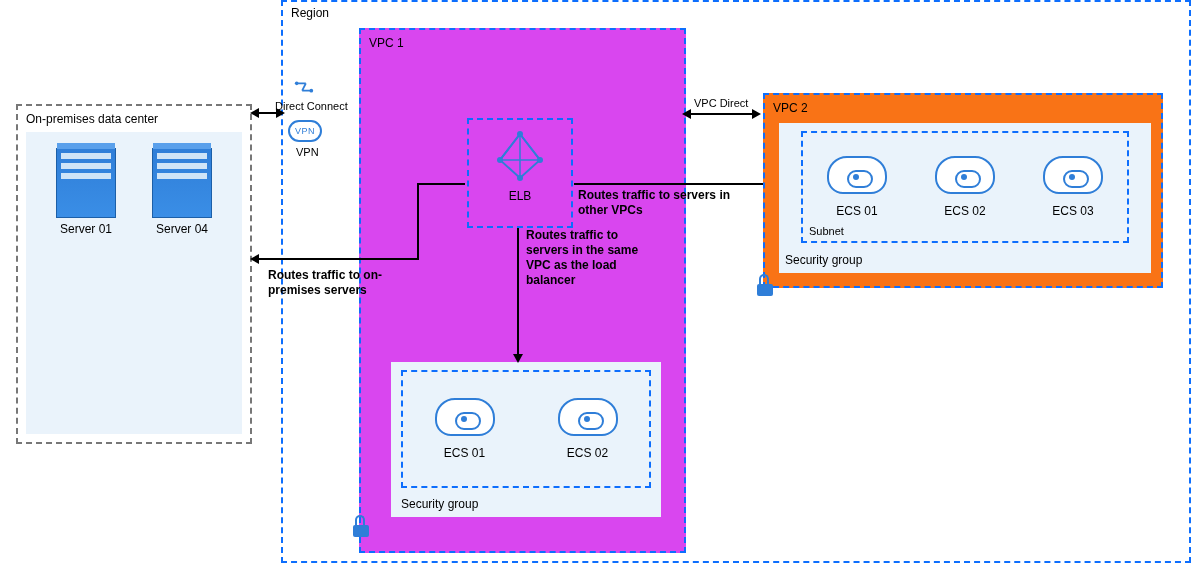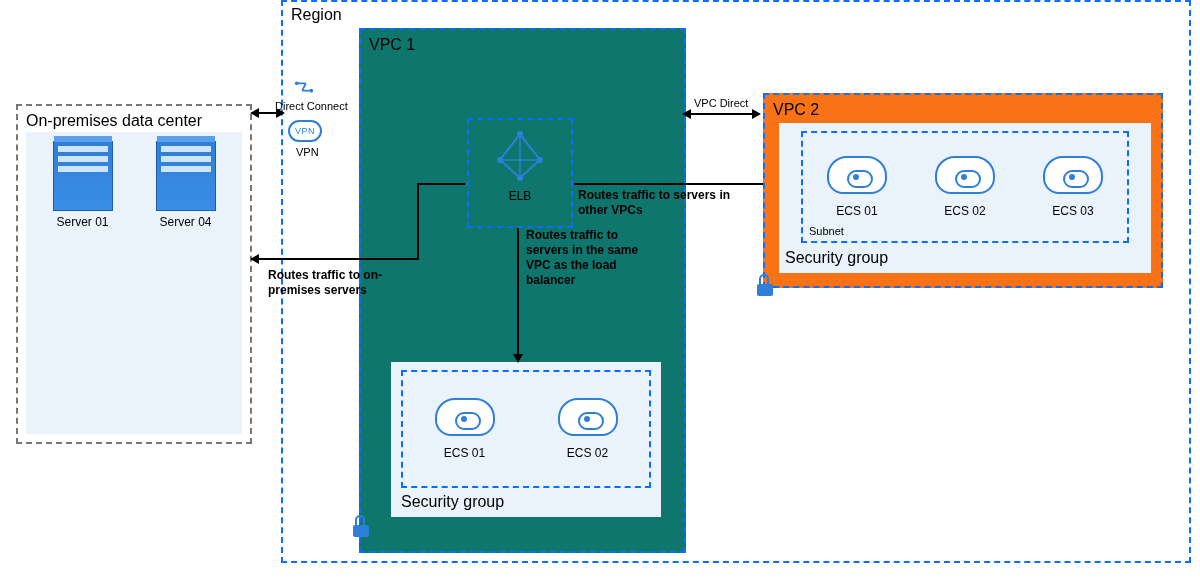--- a/index.html
+++ b/index.html
@@ -1,24 +1,24 @@
 <!DOCTYPE html>
 <html><head>
 <meta charset="utf-8">
 <style>
   * { box-sizing: border-box; margin: 0; padding: 0; }
   body { font-family: Arial, sans-serif; font-size: 12px; color: #000; background: #fff; width: 1200px; height: 580px; position: relative; }
   .abs { position: absolute; }
   .dashed-box { border: 2px dashed; }
-  .lbl { position: absolute; font-size: 16px; }
+  .lbl { position: absolute; font-size: 12px; }
   .tiny { font-size: 11px; }
   .bold { font-weight: bold; }
   .blue-fill { background: #eaf3fb; }
   .pale-blue { background: #f5f9fd; }
-  .server-group { display: flex; justify-content: space-around; flex-wrap: wrap; padding: 9px; gap: 8px; }
+  .server-group { display: flex; justify-content: space-around; flex-wrap: wrap; padding: 16px; gap: 8px; }
   .server { width: 70px; text-align: center; }
   .server-icon { width: 60px; height: 70px; background: linear-gradient(180deg,#2f7ed8,#3a8ee6); border: 1px solid #1c5fa8; margin: 0 auto 4px; position: relative; }
   .server-icon::before { content:""; position:absolute; top:-6px; left:0; right:0; height:6px; background:#5aa0eb; transform: skewY(0deg);}
   .server-slot { height: 6px; margin: 4px 4px; background: #cfe4f7; }
   .ecs { width: 80px; text-align: center; }
   .ecs-icon { width: 60px; height: 44px; margin: 0 auto 4px; position: relative; }
   .ecs-cloud { width: 60px; height: 38px; border: 2px solid #2f7ed8; border-radius: 20px 20px 16px 16px; position: relative; background:#fff;}
   .ecs-cloud::before { content:""; position:absolute; width:22px; height:14px; border:2px solid #2f7ed8; border-radius:10px; left:18px; top:12px; background:#fff;}
   .ecs-cloud::after { content:""; position:absolute; width:6px; height:6px; border-radius:50%; background:#2f7ed8; left:24px; top:16px;}
   .lock-icon { width: 18px; height: 22px; position: absolute; }
@@ -74,21 +74,21 @@
 
 <div class="abs" style="left:288px; top:120px;">
   <div class="vpn-badge">VPN</div>
 </div>
 <div class="abs tiny" style="left:296px; top:146px;">VPN</div>
 
 <div class="arrow-line" style="left:258px; top:112px; width:18px; height:2px;"></div>
 <div class="arrow-head-l" style="left:250px; top:108px;"></div>
 <div class="arrow-head-r" style="left:276px; top:108px;"></div>
 
-<div class="abs dashed-box pale-blue" style="left:359px; top:28px; width:327px; height:525px; border-color:#0d6efd; background:#0f766e;">
+<div class="abs dashed-box pale-blue" style="left:359px; top:28px; width:327px; height:525px; border-color:#0d6efd; background:#d946ef;">
   <span class="lbl" style="left:8px; top:6px;">VPC 1</span>
 
   <div class="abs dashed-box" style="left:106px; top:88px; width:106px; height:110px; border-color:#0d6efd; background:#fff0; text-align:center;">
     <div style="padding-top:10px;">
       <svg class="elb-icon" viewBox="0 0 56 52">
         <path d="M28 4 L48 30 L28 48 L8 30 Z" fill="none" stroke="#2f7ed8" stroke-width="2"></path>
         <path d="M28 4 L28 48 M8 30 L48 30 M28 4 L8 30 M28 4 L48 30" stroke="#2f7ed8" stroke-width="1.5"></path>
         <circle cx="28" cy="4" r="3" fill="#2f7ed8"></circle>
           <circle cx="48" cy="30" r="3" fill="#2f7ed8"></circle>
           <circle cx="28" cy="48" r="3" fill="#2f7ed8"></circle>

